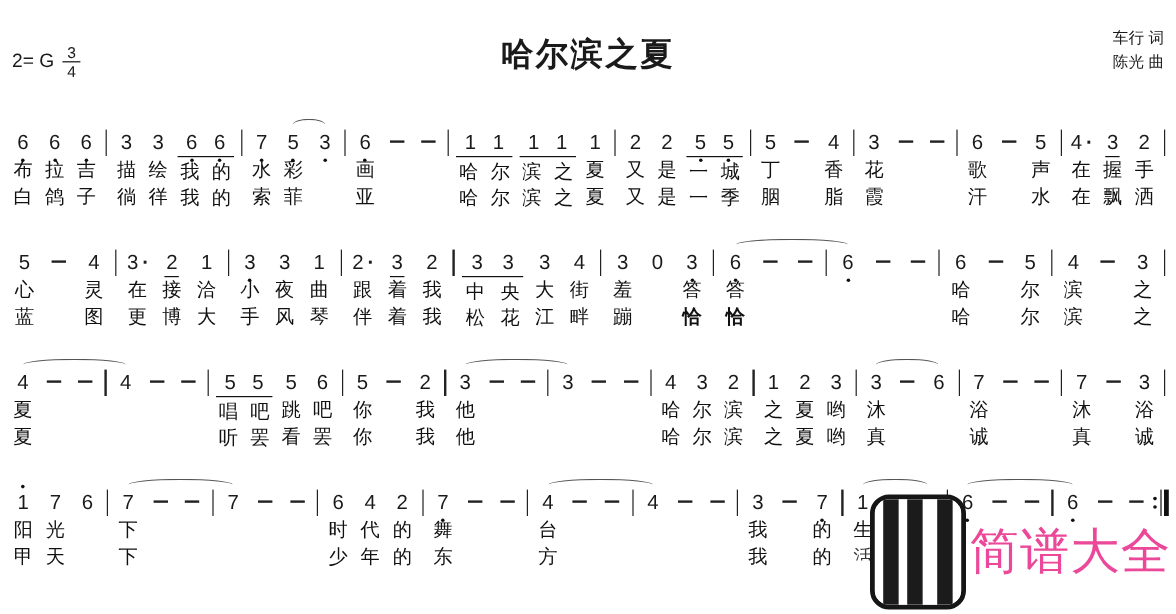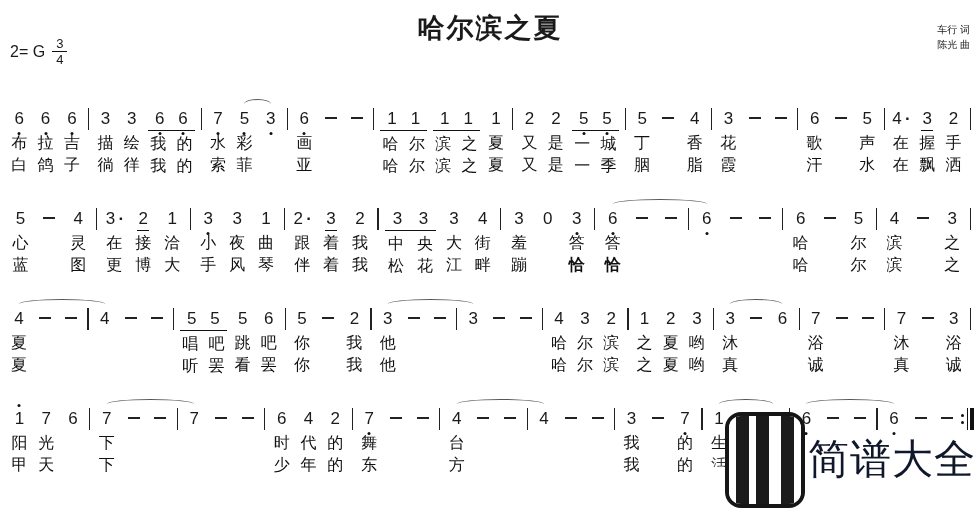--- a/index.html
+++ b/index.html
@@ -3,26 +3,26 @@
 <meta charset="utf-8">
 <style>
   html,body{margin:0;padding:0;}
   body{
     width:980px;height:512px;overflow:hidden;position:relative;
     background:#fff;color:#1a1a1a;
     font-family:"Liberation Sans","DejaVu Sans",sans-serif;
   }
   
   .header{position:relative;height:88px;}
-  .title{margin:0;padding-top:10px;text-align:center;font-size:27px;font-weight:700;letter-spacing:2px;}
+  .title{margin:0;padding-top:27px;text-align:center;font-size:27px;font-weight:700;letter-spacing:2px;}
   .keysig{position:absolute;left:10px;top:36px;font-size:16px;display:flex;align-items:center;}
   .frac{display:inline-flex;flex-direction:column;align-items:center;margin-left:7px;font-size:13px;line-height:1;}
   .frac i{font-style:normal;padding:1px 4px;}
   .frac i.den{border-top:1px solid #111;}
-  .credits{position:absolute;right:10px;top:22px;text-align:right;font-size:10px;line-height:1.5;}
+  .credits{position:absolute;right:10px;top:22px;text-align:right;font-size:13px;line-height:1.5;}
   .dedication{position:absolute;left:0;top:64px;width:100%;text-align:center;font-size:12px;font-weight:700;color:#222;}
   
   .score{padding:4px 6px 0 6px;}
   .system{position:relative;margin:0 0 14px 0;}
   .sysrow{display:flex;align-items:flex-start;}
   .measure{display:flex;flex-basis:0;min-width:0;}
   .unit{flex:1;display:flex;flex-direction:column;padding-top:16px;min-width:0;}
   .unit.pair{flex:2;}
   .note{height:22px;line-height:22px;text-align:center;font-size:17px;white-space:nowrap;}
   .txt{position:relative;display:inline-block;line-height:22px;min-width:12px;}
@@ -45,21 +45,21 @@
   .endrep .dots i{width:3px;height:3px;border-radius:50%;background:#111;}
   .endrep .thin{width:1.2px;height:22px;background:#111;margin-right:2px;}
   .endrep .thick{width:4px;height:22px;background:#111;}
   .arc{position:absolute;top:7px;height:9px;border-top:1.4px solid #555;border-radius:100% 100% 0 0;}
   
   .watermark{position:absolute;right:4px;bottom:4px;display:flex;align-items:center;z-index:5;}
   .piano-icon{width:72px;height:88px;border:4px solid #161616;border-radius:16px;background:#fff;overflow:hidden;display:flex;flex:none;}
   .piano-icon .wk{background:#fff;flex:1;}
   .piano-icon .bk{background:#1b1b1b;flex:none;width:13px;}
   .wm-text{margin-left:3px;}
-  .wm-name{font-size:41px;line-height:1.05;color:#0f172a;letter-spacing:1px;white-space:nowrap;}
+  .wm-name{font-size:41px;line-height:1.05;color:#ec4899;letter-spacing:1px;white-space:nowrap;}
   .wm-url{font-size:21px;color:#222;padding-left:5px;line-height:1;}
 </style>
 </head>
 <body>
 
 <div class="header">
   <h1 class="title">哈尔滨之夏</h1>
   <div class="keysig">
     <span>2= G</span>
     <span class="frac">

